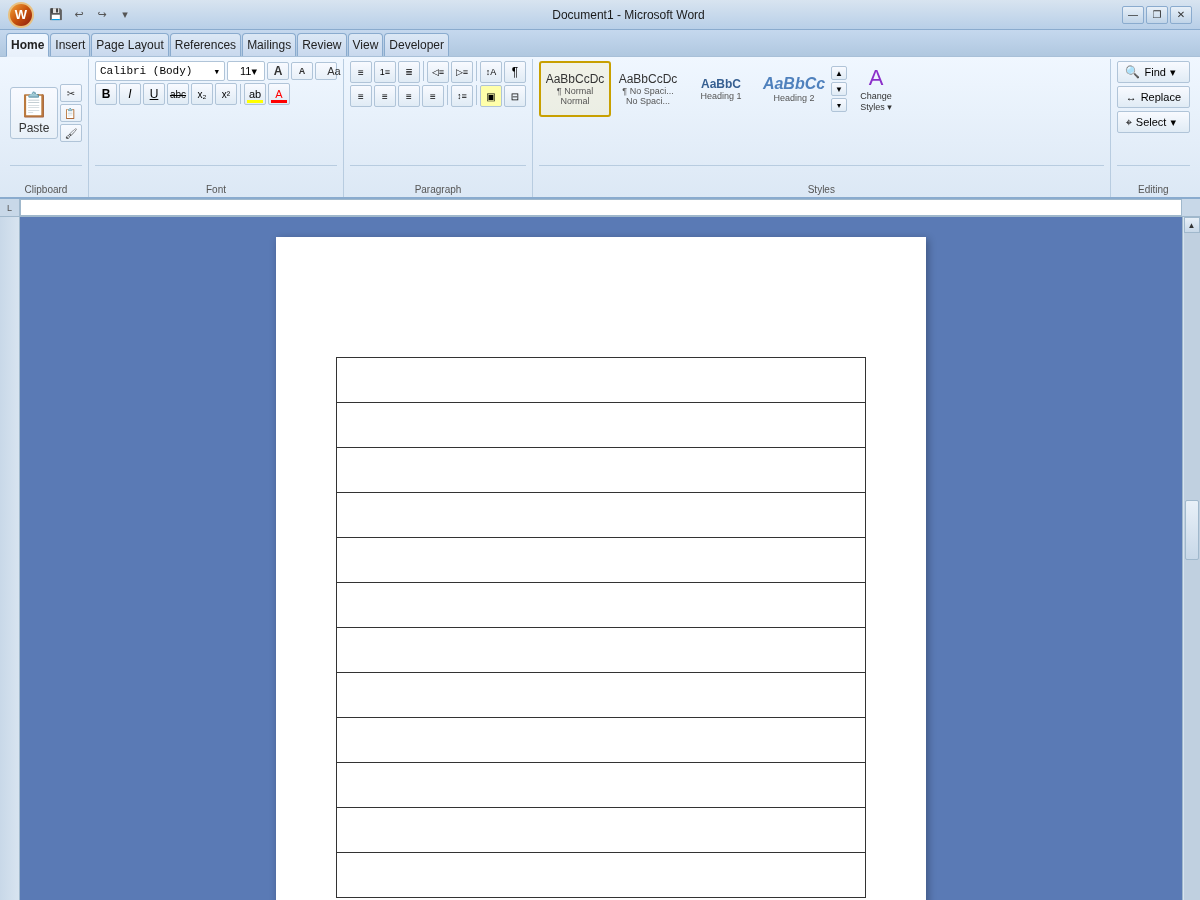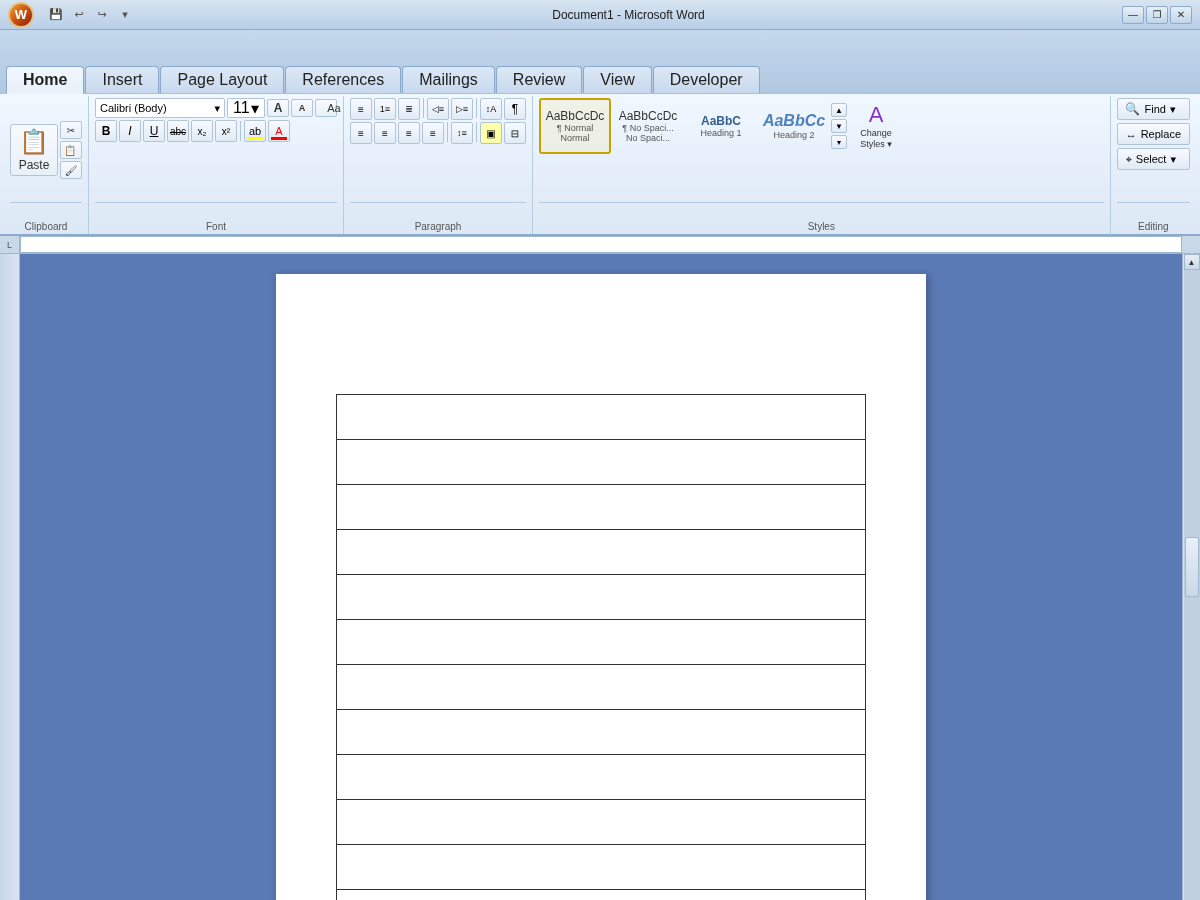--- a/index.html
+++ b/index.html
@@ -42,29 +42,28 @@
 
     
     #tabs-row {
       display: flex;
       align-items: flex-end;
       padding: 2px 6px 0;
       gap: 1px;
       background: linear-gradient(to bottom, #c5d8ee, #b0c8e0);
     }
     .ribbon-tab {
-      padding: 4px 16px;
-      font-size: 16px;
+      padding: 4px 4px;
+      font-size: 12px;
       background: linear-gradient(to bottom, #dce8f5, #c8d8ed);
       border: 1px solid #8aabce;
       border-bottom: none;
       border-radius: 4px 4px 0 0;
       cursor: pointer;
       color: #222;
-      margin-top: 33px;
     }
     .ribbon-tab.active {
       background: linear-gradient(to bottom, #f0f7ff, #e8f0fa);
       font-weight: bold;
       border-bottom: 1px solid #e8f0fa;
       position: relative;
       top: 1px;
     }
 
     
@@ -120,27 +119,28 @@
     
     .font-selector {
       width: 130px; height: 20px;
       border: 1px solid #b0c4d8;
       border-radius: 2px;
       font-size: 11px;
       padding: 0 4px;
       background: white;
       display: flex; align-items: center; justify-content: space-between;
       cursor: pointer;
+      font-family: Liberation Mono, monospace;
     }
     .size-selector {
       width: 38px; height: 20px;
       border: 1px solid #b0c4d8;
       border-radius: 2px;
-      font-size: 16px;
-      padding: 0 5px;
+      font-size: 11px;
+      padding: 0 12px;
       background: white;
       display: flex; align-items: center; justify-content: space-between;
       cursor: pointer;
     }
     .fmt-btn {
       width: 22px; height: 22px;
       background: linear-gradient(to bottom, #f8faff, #e0ebf5);
       border: 1px solid #b0c4d8;
       border-radius: 2px;
       display: flex; align-items: center; justify-content: center;

